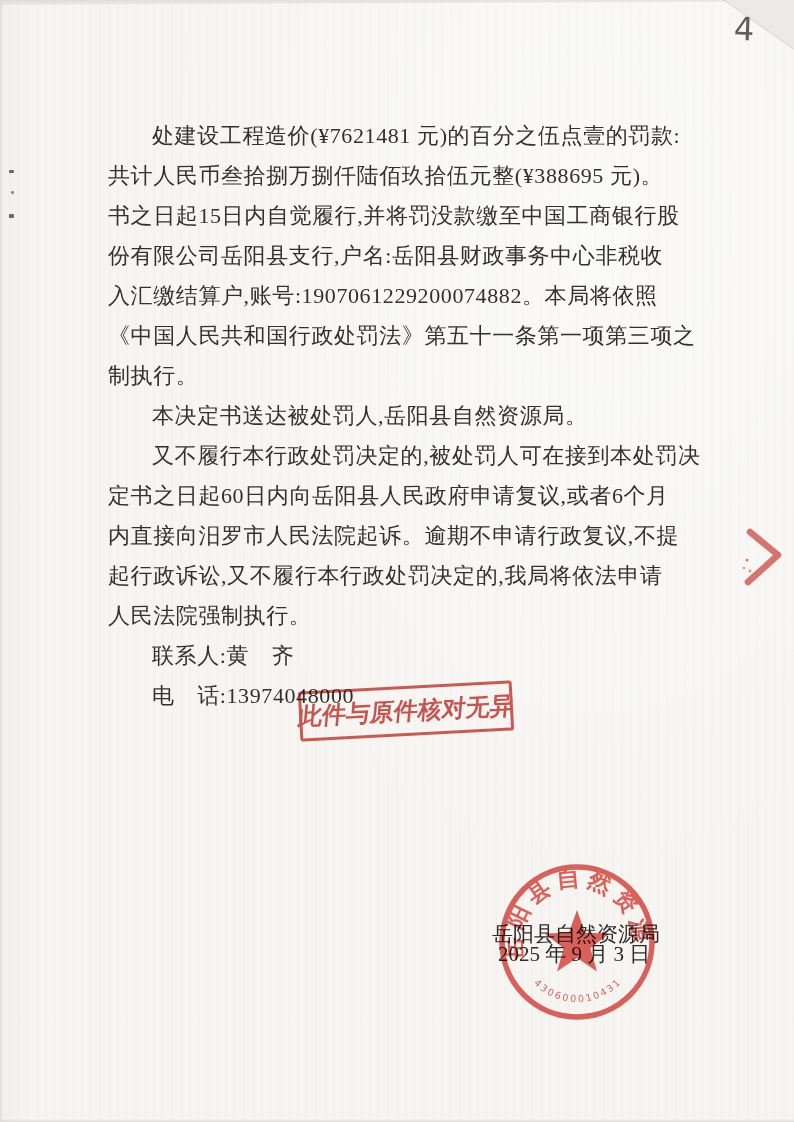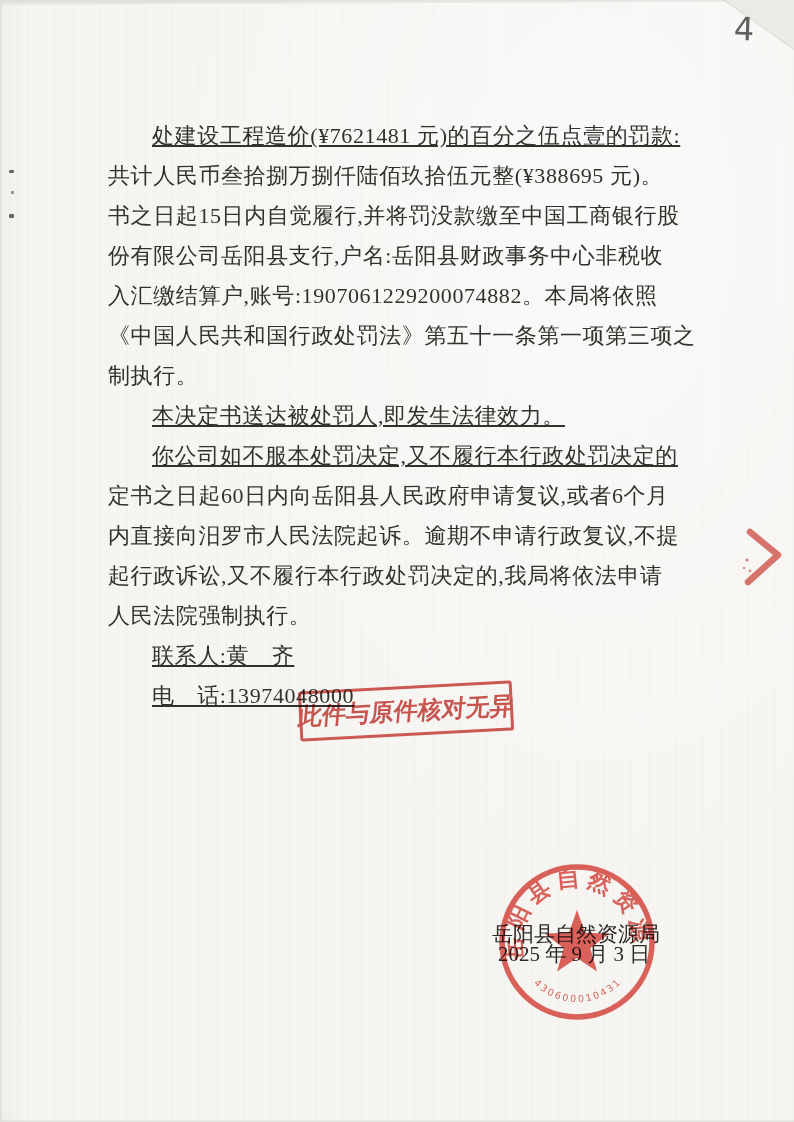--- a/index.html
+++ b/index.html
@@ -32,21 +32,21 @@
     position:absolute;left:734px;top:10px;
     font-family:"DejaVu Sans",sans-serif;
     font-size:32px;color:#62605e;transform:rotate(2deg);
   }
 
   .doc-body{
     position:absolute;left:108px;top:116px;width:586px;
     font-size:22px;line-height:40px;letter-spacing:.6px;color:#33312e;
   }
   .line{height:40px;white-space:pre;}
-  .line.indent{text-indent:44px;text-decoration:underline;}
+  .line.indent{text-indent:44px;}
 
   .verify-stamp{
     position:absolute;left:299px;top:686px;width:214px;height:50px;
     border:3.5px solid #cd453e;border-radius:3px;
     transform:rotate(-3deg);
     display:flex;align-items:center;justify-content:center;
     color:#c8413b;mix-blend-mode:multiply;opacity:.88;
     box-sizing:border-box;
   }
   .verify-stamp .stamp-text{
@@ -83,22 +83,22 @@
   <div class="page-number">4</div>
 
   <div class="doc-body">
       <div class="line indent">处建设工程造价(¥7621481 元)的百分之伍点壹的罚款:</div>
       <div class="line">共计人民币叁拾捌万捌仟陆佰玖拾伍元整(¥388695 元)。</div>
       <div class="line">书之日起15日内自觉履行,并将罚没款缴至中国工商银行股</div>
       <div class="line">份有限公司岳阳县支行,户名:岳阳县财政事务中心非税收</div>
       <div class="line">入汇缴结算户,账号:1907061229200074882。本局将依照</div>
       <div class="line">《中国人民共和国行政处罚法》第五十一条第一项第三项之</div>
       <div class="line">制执行。</div>
-      <div class="line indent">本决定书送达被处罚人,即发生法律效力。</div>
-      <div class="line indent">你公司如不服本处罚决定,又不履行本行政处罚决定的</div>
+      <div class="line indent">本决定书送达被处罚人,岳阳县自然资源局。</div>
+      <div class="line indent">又不履行本行政处罚决定的,被处罚人可在接到本处罚决</div>
       <div class="line">定书之日起60日内向岳阳县人民政府申请复议,或者6个月</div>
       <div class="line">内直接向汨罗市人民法院起诉。逾期不申请行政复议,不提</div>
       <div class="line">起行政诉讼,又不履行本行政处罚决定的,我局将依法申请</div>
       <div class="line">人民法院强制执行。</div>
       <div class="line indent">联系人:黄　齐</div>
       <div class="line indent">电　话:13974048000</div>
     </div>
 
   <div class="verify-stamp">
     <span class="stamp-text">此件与原件核对无异</span>

